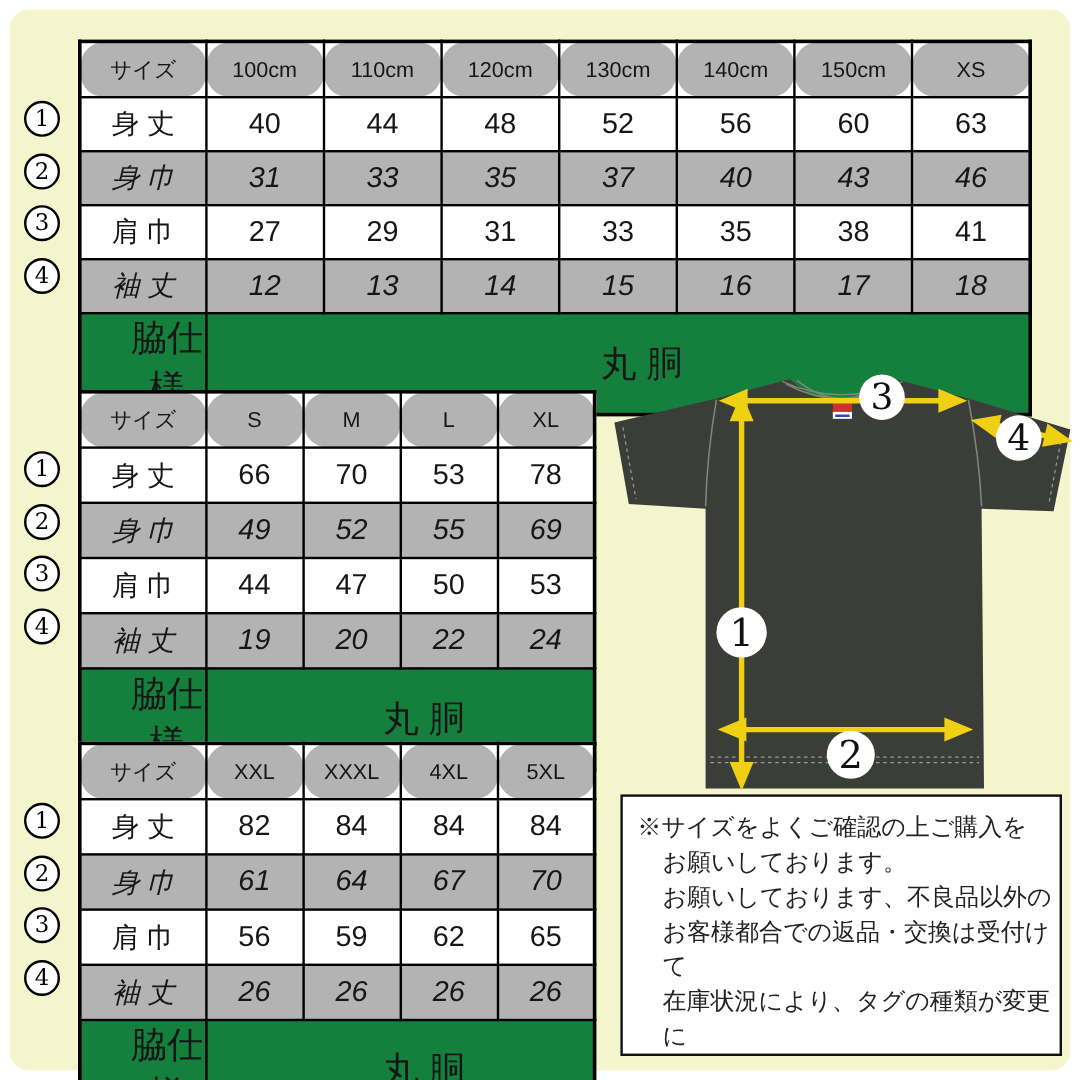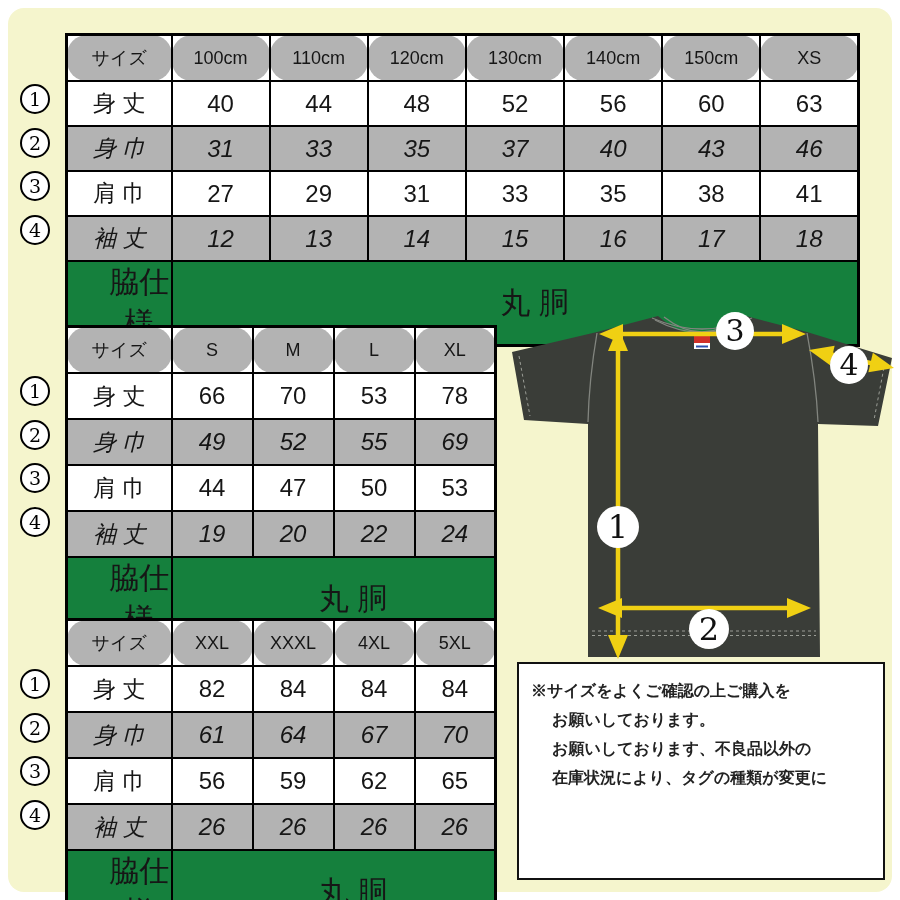--- a/index.html
+++ b/index.html
@@ -48,21 +48,21 @@
   .seam{stroke:#82857f;stroke-width:1.3;fill:none;}
   .stitch{stroke:#9a9d96;stroke-width:1;fill:none;stroke-dasharray:3 3;}
   .arrow-line{stroke:var(--arrow,#f0d013);stroke-width:4.5;}
   .arrow-head{fill:var(--arrow,#f0d013);}
   .fig-circle{fill:#ffffff;}
   .fig-digit{font-family:"DejaVu Serif",serif;fill:#111;text-anchor:middle;}
   
   .note{
     position:absolute;left:517px;top:662px;width:368px;height:218px;
     box-sizing:border-box;background:#fff;border:2px solid #111;
-    padding:12px 6px 0 12px;font-size:16px;line-height:29px;color:#222;font-weight:bold;
+    padding:12px 6px 0 12px;font-size:20px;line-height:29px;color:#222;
   }
   .note .line.indent{padding-left:21px;}
 </style>
 </head>
 <body>
 
 <div class="sheet"></div>
 
 <table id="t1" class="size-table">
     <colgroup>
@@ -319,14 +319,15 @@
   <g>
     <circle class="fig-circle" cx="849" cy="365" r="19"></circle>
     <text class="fig-digit" x="849" y="375" font-size="30">4</text>
   </g>
 </svg>
 
 <div class="note">
     <div class="line">※サイズをよくご確認の上ご購入を</div>
     <div class="line indent">お願いしております。</div>
     <div class="line indent">お願いしております、不良品以外の</div>
+    <div class="line indent">お客様都合での返品・交換は受付けて</div>
     <div class="line indent">在庫状況により、タグの種類が変更に</div>
   </div>
 
 </body></html>

